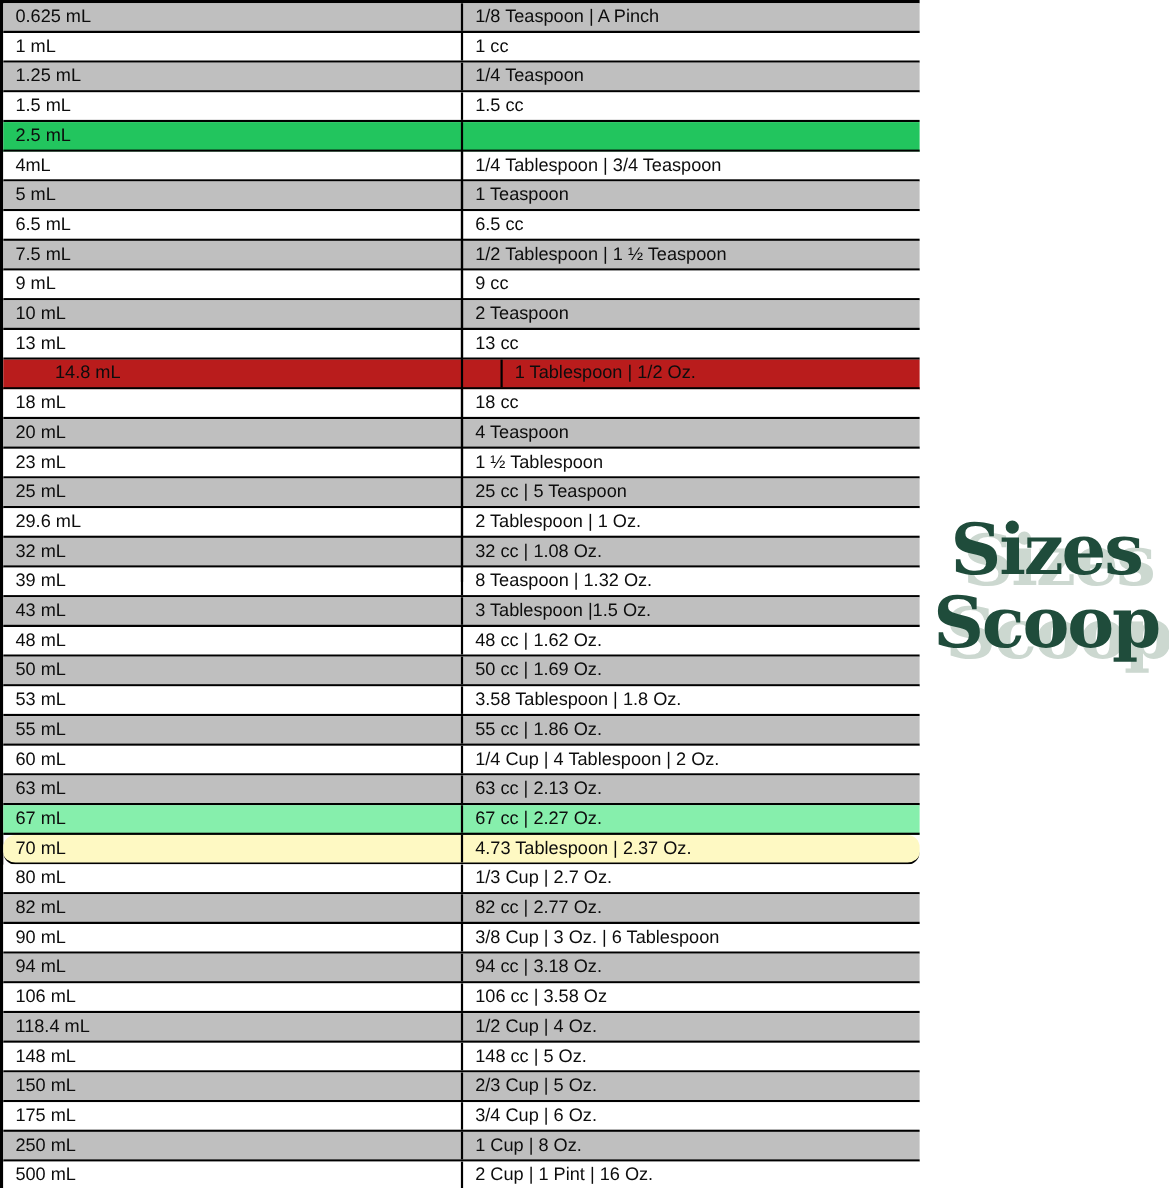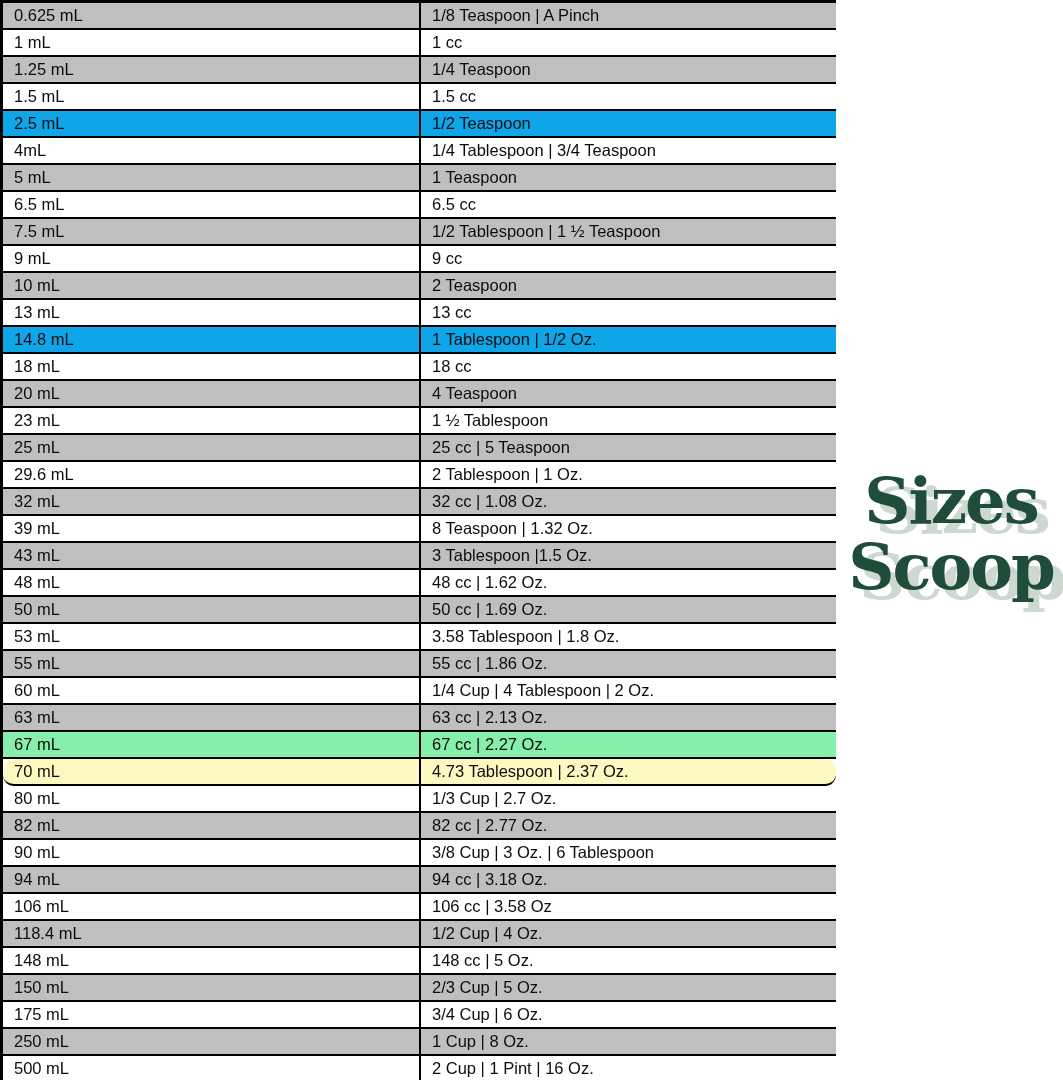--- a/index.html
+++ b/index.html
@@ -86,21 +86,21 @@
         <div class="conv-cell cell-equiv">1 cc</div>
       </div>
       <div class="conv-row" style="background-color: rgb(191, 191, 191);">
         <div class="conv-cell cell-ml">1.25 mL</div>
         <div class="conv-cell cell-equiv">1/4 Teaspoon</div>
       </div>
       <div class="conv-row" style="background-color: rgb(255, 255, 255);">
         <div class="conv-cell cell-ml">1.5 mL</div>
         <div class="conv-cell cell-equiv">1.5 cc</div>
       </div>
-      <div class="conv-row" style="background-color: #0ea5e9;">
+      <div class="conv-row" style="background-color: #22c55e; flex-direction: column;">
         <div class="conv-cell cell-ml">2.5 mL</div>
         <div class="conv-cell cell-equiv">1/2 Teaspoon</div>
       </div>
       <div class="conv-row" style="background-color: rgb(255, 255, 255);">
         <div class="conv-cell cell-ml">4mL</div>
         <div class="conv-cell cell-equiv">1/4 Tablespoon | 3/4 Teaspoon</div>
       </div>
       <div class="conv-row" style="background-color: rgb(191, 191, 191);">
         <div class="conv-cell cell-ml">5 mL</div>
         <div class="conv-cell cell-equiv">1 Teaspoon</div>
@@ -118,21 +118,21 @@
         <div class="conv-cell cell-equiv">9 cc</div>
       </div>
       <div class="conv-row" style="background-color: rgb(191, 191, 191);">
         <div class="conv-cell cell-ml">10 mL</div>
         <div class="conv-cell cell-equiv">2 Teaspoon</div>
       </div>
       <div class="conv-row" style="background-color: rgb(255, 255, 255);">
         <div class="conv-cell cell-ml">13 mL</div>
         <div class="conv-cell cell-equiv">13 cc</div>
       </div>
-      <div class="conv-row" style="background-color: #0ea5e9;">
+      <div class="conv-row" style="background-color: #b91c1c; padding-left: 36px;">
         <div class="conv-cell cell-ml">14.8 mL</div>
         <div class="conv-cell cell-equiv">1 Tablespoon | 1/2 Oz.</div>
       </div>
       <div class="conv-row" style="background-color: rgb(255, 255, 255);">
         <div class="conv-cell cell-ml">18 mL</div>
         <div class="conv-cell cell-equiv">18 cc</div>
       </div>
       <div class="conv-row" style="background-color: rgb(191, 191, 191);">
         <div class="conv-cell cell-ml">20 mL</div>
         <div class="conv-cell cell-equiv">4 Teaspoon</div>

